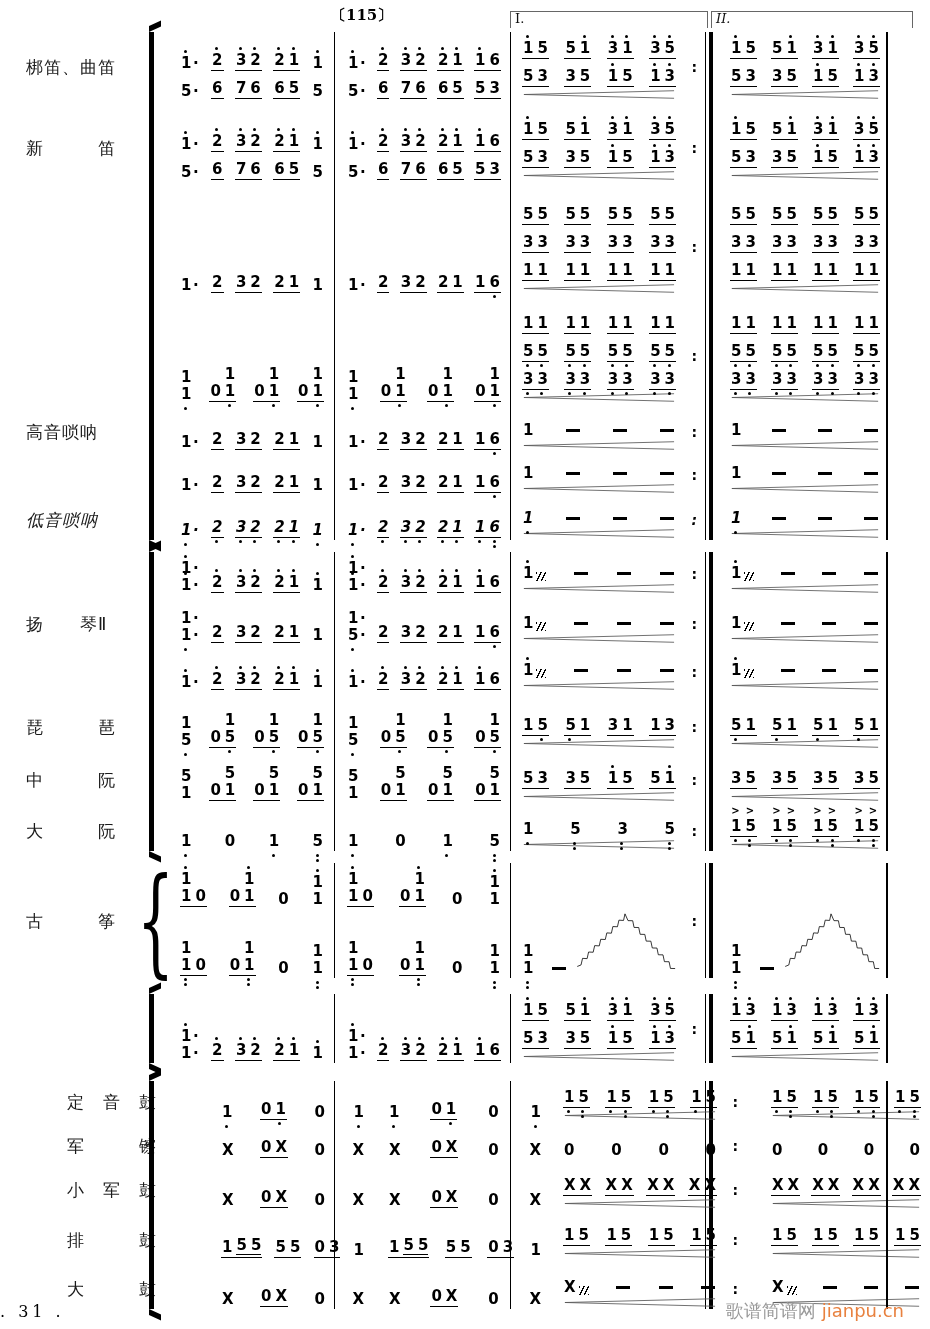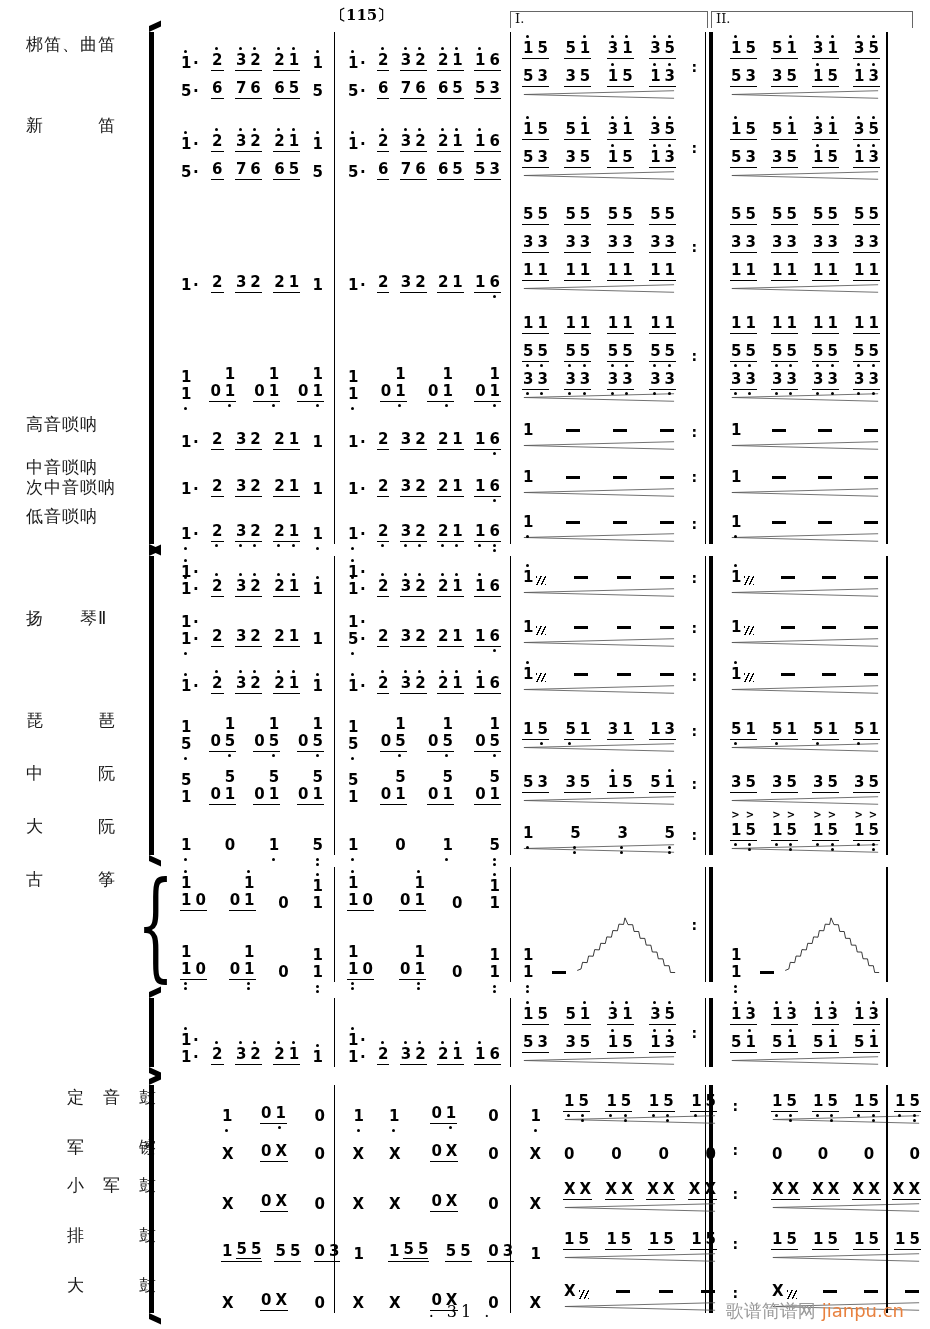--- a/index.html
+++ b/index.html
@@ -12,21 +12,21 @@
   .g-guzheng{margin-bottom:20px;}
   .g-muqin{margin-bottom:22px;}
   .g-perc{margin-bottom:44px;}
   .rows>.row{margin-bottom:12px;}
   .g-winds .rows>.row:nth-child(1){margin-bottom:16px;}
   .g-winds .rows>.row:nth-child(2){margin-bottom:20px;}
   .g-winds .rows>.row:nth-child(3){margin-bottom:16px;}
   .g-winds .rows>.row:nth-child(4){margin-bottom:12px;}
   .g-winds .rows>.row:nth-child(5){margin-bottom:7px;}
   .g-winds .rows>.row:nth-child(6){margin-bottom:9px;}
-  .g-winds .rows>.row:nth-child(7){margin-bottom:0;}
+  .g-winds .rows>.row:nth-child(7){margin-bottom:0;font-style:italic;}
   .g-plucked .rows>.row{margin-bottom:11px;}
   .g-plucked .rows>.row:nth-child(3){margin-bottom:16px;}
   .g-plucked .rows>.row:nth-child(6){margin-bottom:0;}
   .g-perc .rows>.row{margin-bottom:13px;margin-left:41px;}
   .g-perc .rows>.row:nth-child(5){margin-bottom:0;}
   .g-guzheng .rows>.row,.g-muqin .rows>.row{margin-bottom:0;}
 
   
   .sysbar{position:absolute;left:149px;top:-2px;bottom:-2px;width:5px;background:#000;}
   .sysbar::before,.sysbar::after{content:"";position:absolute;left:0;width:12px;height:6px;background:#000;}
@@ -38,25 +38,25 @@
   .vl{width:1px;}
   .vl1{left:334px;} .vl2{left:510px;}
   .dbl{left:705px;width:1px;}
   .dbk{left:709px;width:4px;}
   .fbl{left:886px;width:1.5px;}
 
   
   .vbox{position:absolute;top:-23px;height:16px;border:1px solid #666;border-bottom:none;
         font-family:"DejaVu Serif",serif;font-size:13px;line-height:14px;padding-left:4px;color:#111;}
   .vb1{left:510px;width:192px;}
-  .vb2{left:711px;width:196px;}
+  .vb2{left:711px;width:196px;font-style:italic;}
 
   
   .row{display:grid;grid-template-columns:150px 16px 168px 176px 196px 12px 170px;align-items:stretch;}
-  .c-label{grid-column:1;display:flex;flex-direction:column;
+  .c-label{grid-column:1;display:flex;flex-direction:column;justify-content:center;
            padding-left:26px;font-size:17px;color:#1a1a1a;}
   .labline{line-height:20px;letter-spacing:1px;white-space:pre;}
   .c-m1{grid-column:3;padding:0 10px 0 14px;}
   .c-m2{grid-column:4;padding:0 9px 0 13px;}
   .c-v1{grid-column:5;padding:0 30px 0 12px;position:relative;}
   .c-v2{grid-column:7;padding:0 8px 0 12px;}
   .cell{display:flex;flex-direction:column;justify-content:flex-end;}
   .lines{width:100%;}
 
   
@@ -82,21 +82,21 @@
   .hp{width:100%;height:9px;margin-top:3px;display:block;}
   .rpt{position:absolute;right:9px;top:50%;transform:translateY(-52%);font-weight:bold;font-size:14px;}
   .cell.glz{flex-direction:row;align-items:flex-end;gap:8px;}
   .glz .lines{width:auto;flex:0 0 auto;}
   .glz .ln{justify-content:flex-start;gap:16px;}
   .gls{flex:1;height:66px;margin-bottom:2px;}
 
   
   .mnum{position:absolute;left:331px;top:6px;font-family:"DejaVu Serif",serif;
         font-weight:bold;font-size:15px;}
-  .pageno{position:absolute;bottom:8px;left:0;right:8px;text-align:center;
+  .pageno{position:absolute;bottom:8px;left:0;right:8px;text-align:left;
           font-family:"DejaVu Serif",serif;font-size:16px;letter-spacing:4px;margin-top:20px;}
   .wm{position:absolute;right:26px;bottom:6px;font-size:18px;color:#9a9a9a;}
   .wm .wm-url{color:#e8813f;margin-left:6px;}
 </style>
 </head>
 <body>
 
 <div class="page">
   <div class="mnum">〔115〕</div>
   <div id="score">
@@ -1818,24 +1818,20 @@
                   </span>
                 </div>
               </div>
               <svg class="hp" viewBox="0 0 160 10" preserveAspectRatio="none">
                 <line x1="2" y1="5" x2="158" y2="0.8" stroke="#555" stroke-width="0.9"></line>
                 <line x1="2" y1="5" x2="158" y2="9.2" stroke="#555" stroke-width="0.9"></line>
               </svg>
             </div>
           </div>
           <div class="row">
-            <div class="c-label">
-              <div class="labline">中音唢呐</div>
-              <div class="labline">次中音唢呐</div>
-            </div>
             <div class="cell c-m1">
               <div class="lines">
                 <div class="ln">
                   <span class="grp">
                     <span class="nt">
                       <span class="gy">1</span>
                       <span class="aug">·</span>
                     </span>
                   </span>
                   <span class="grp ul">

